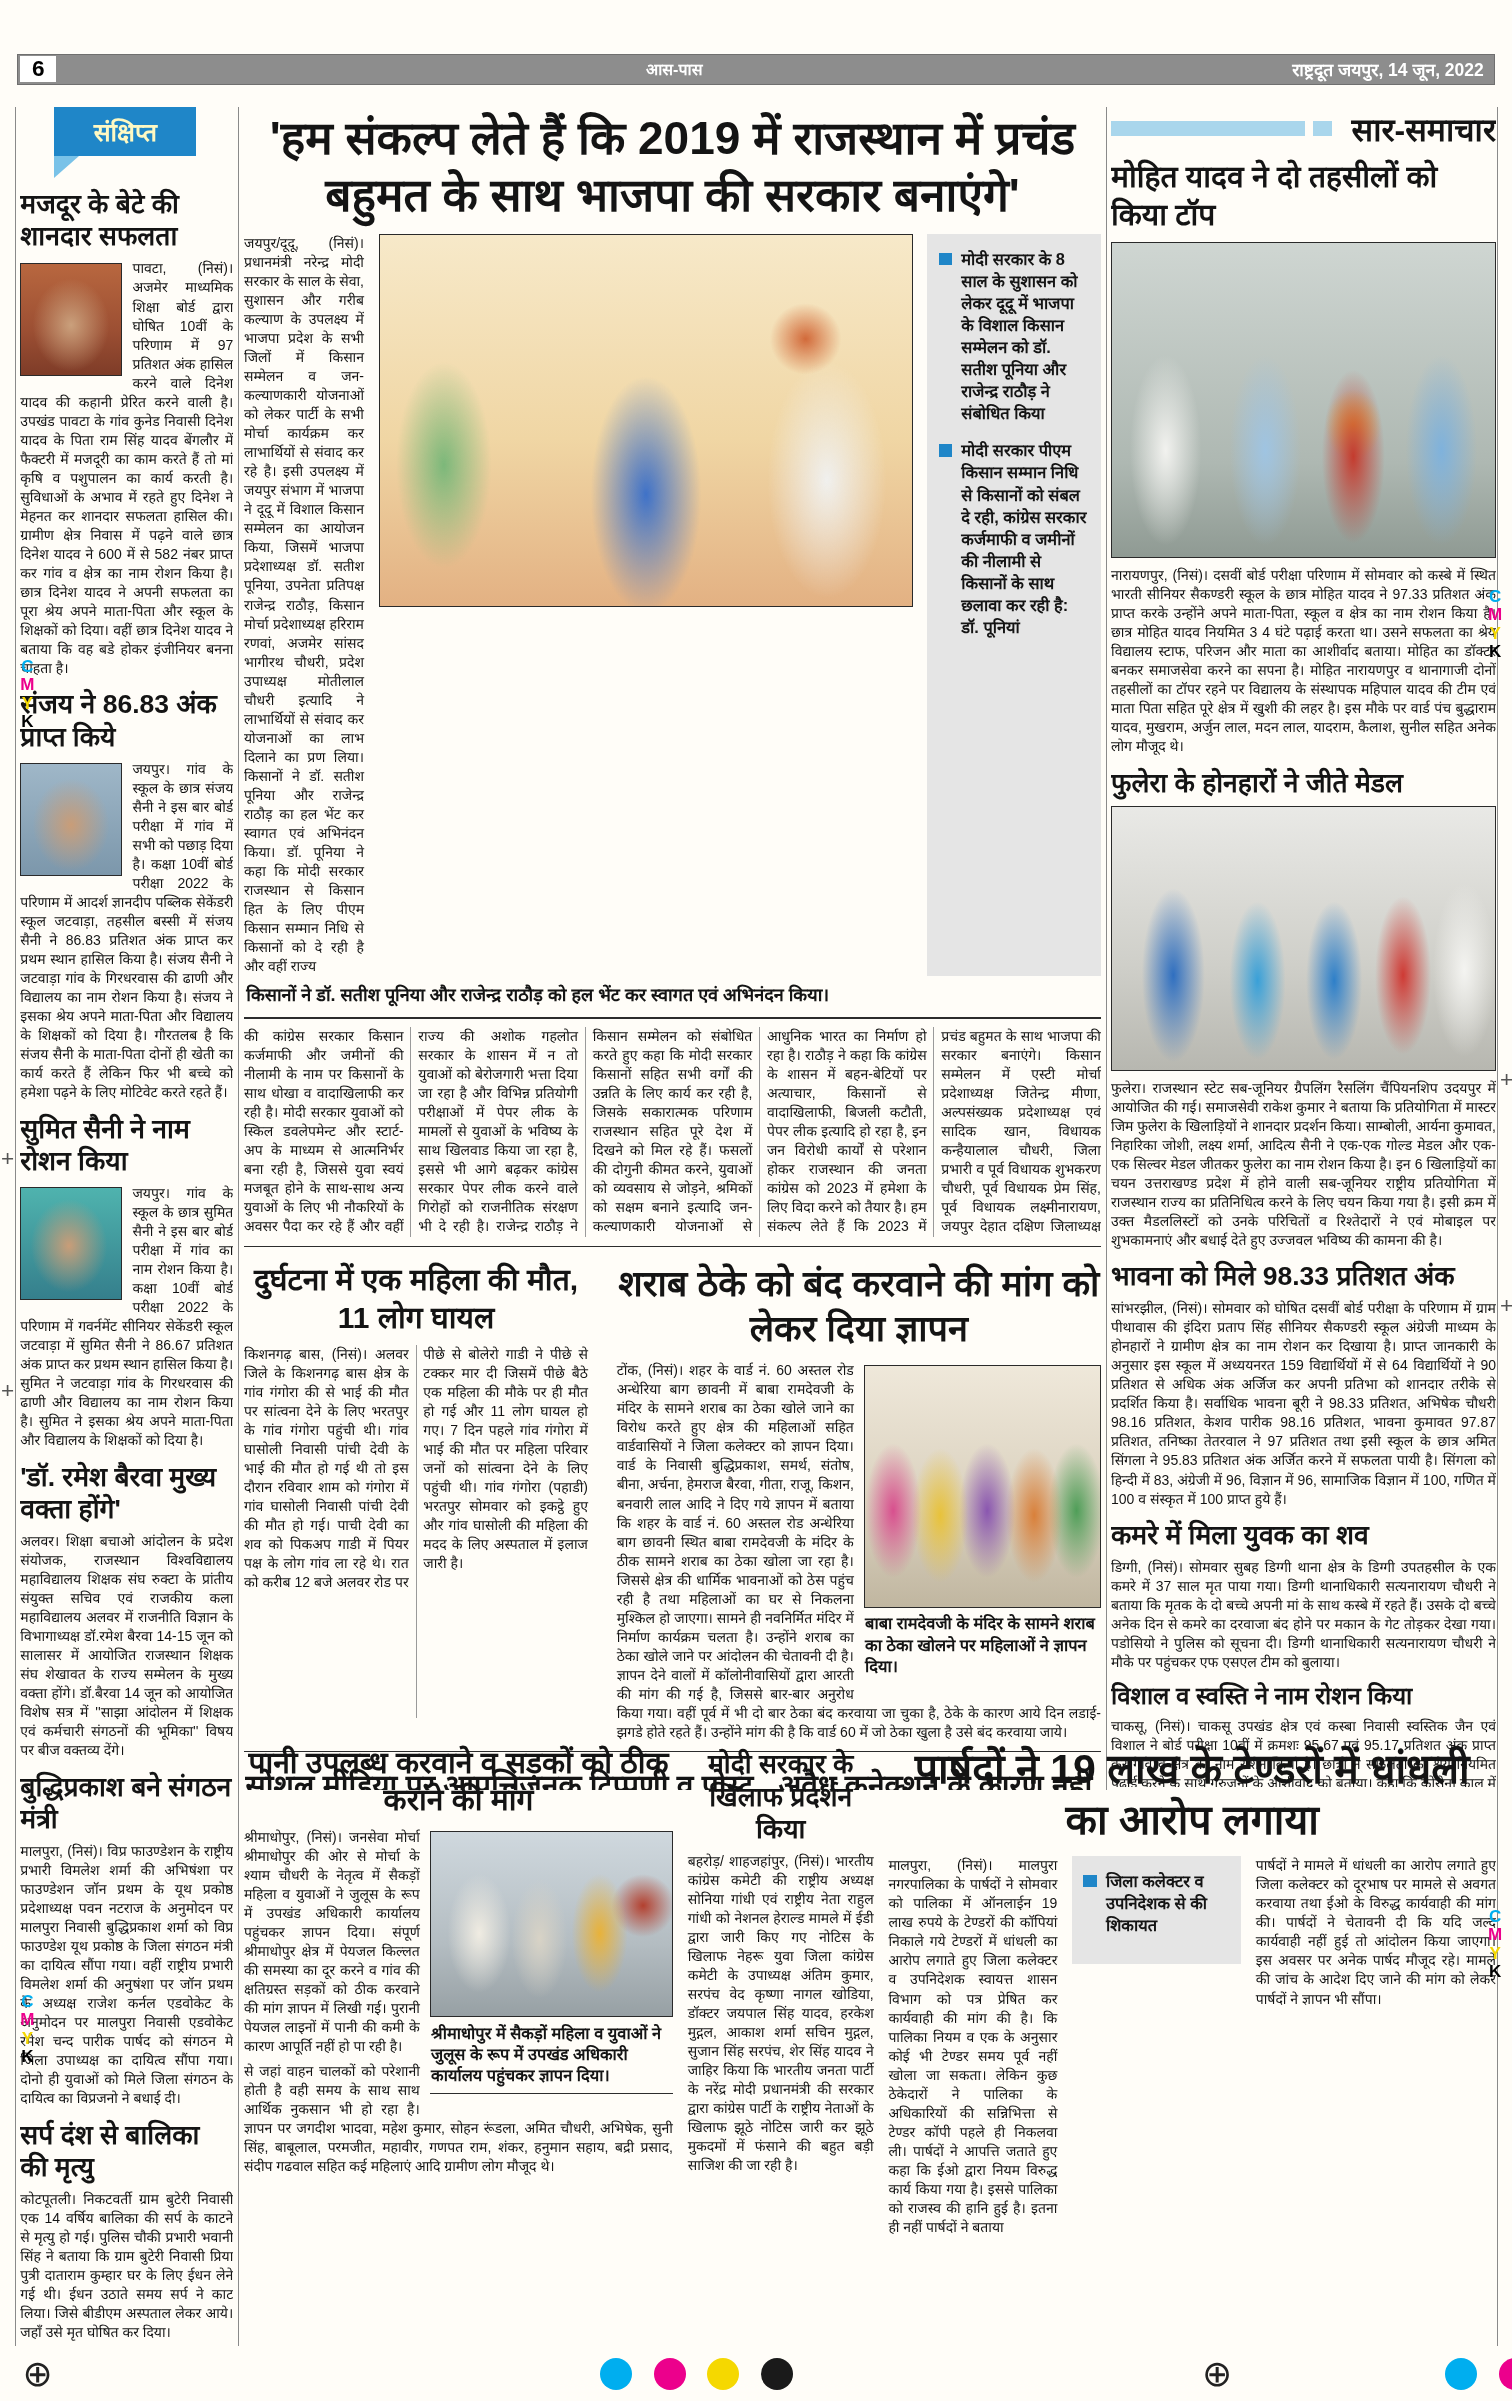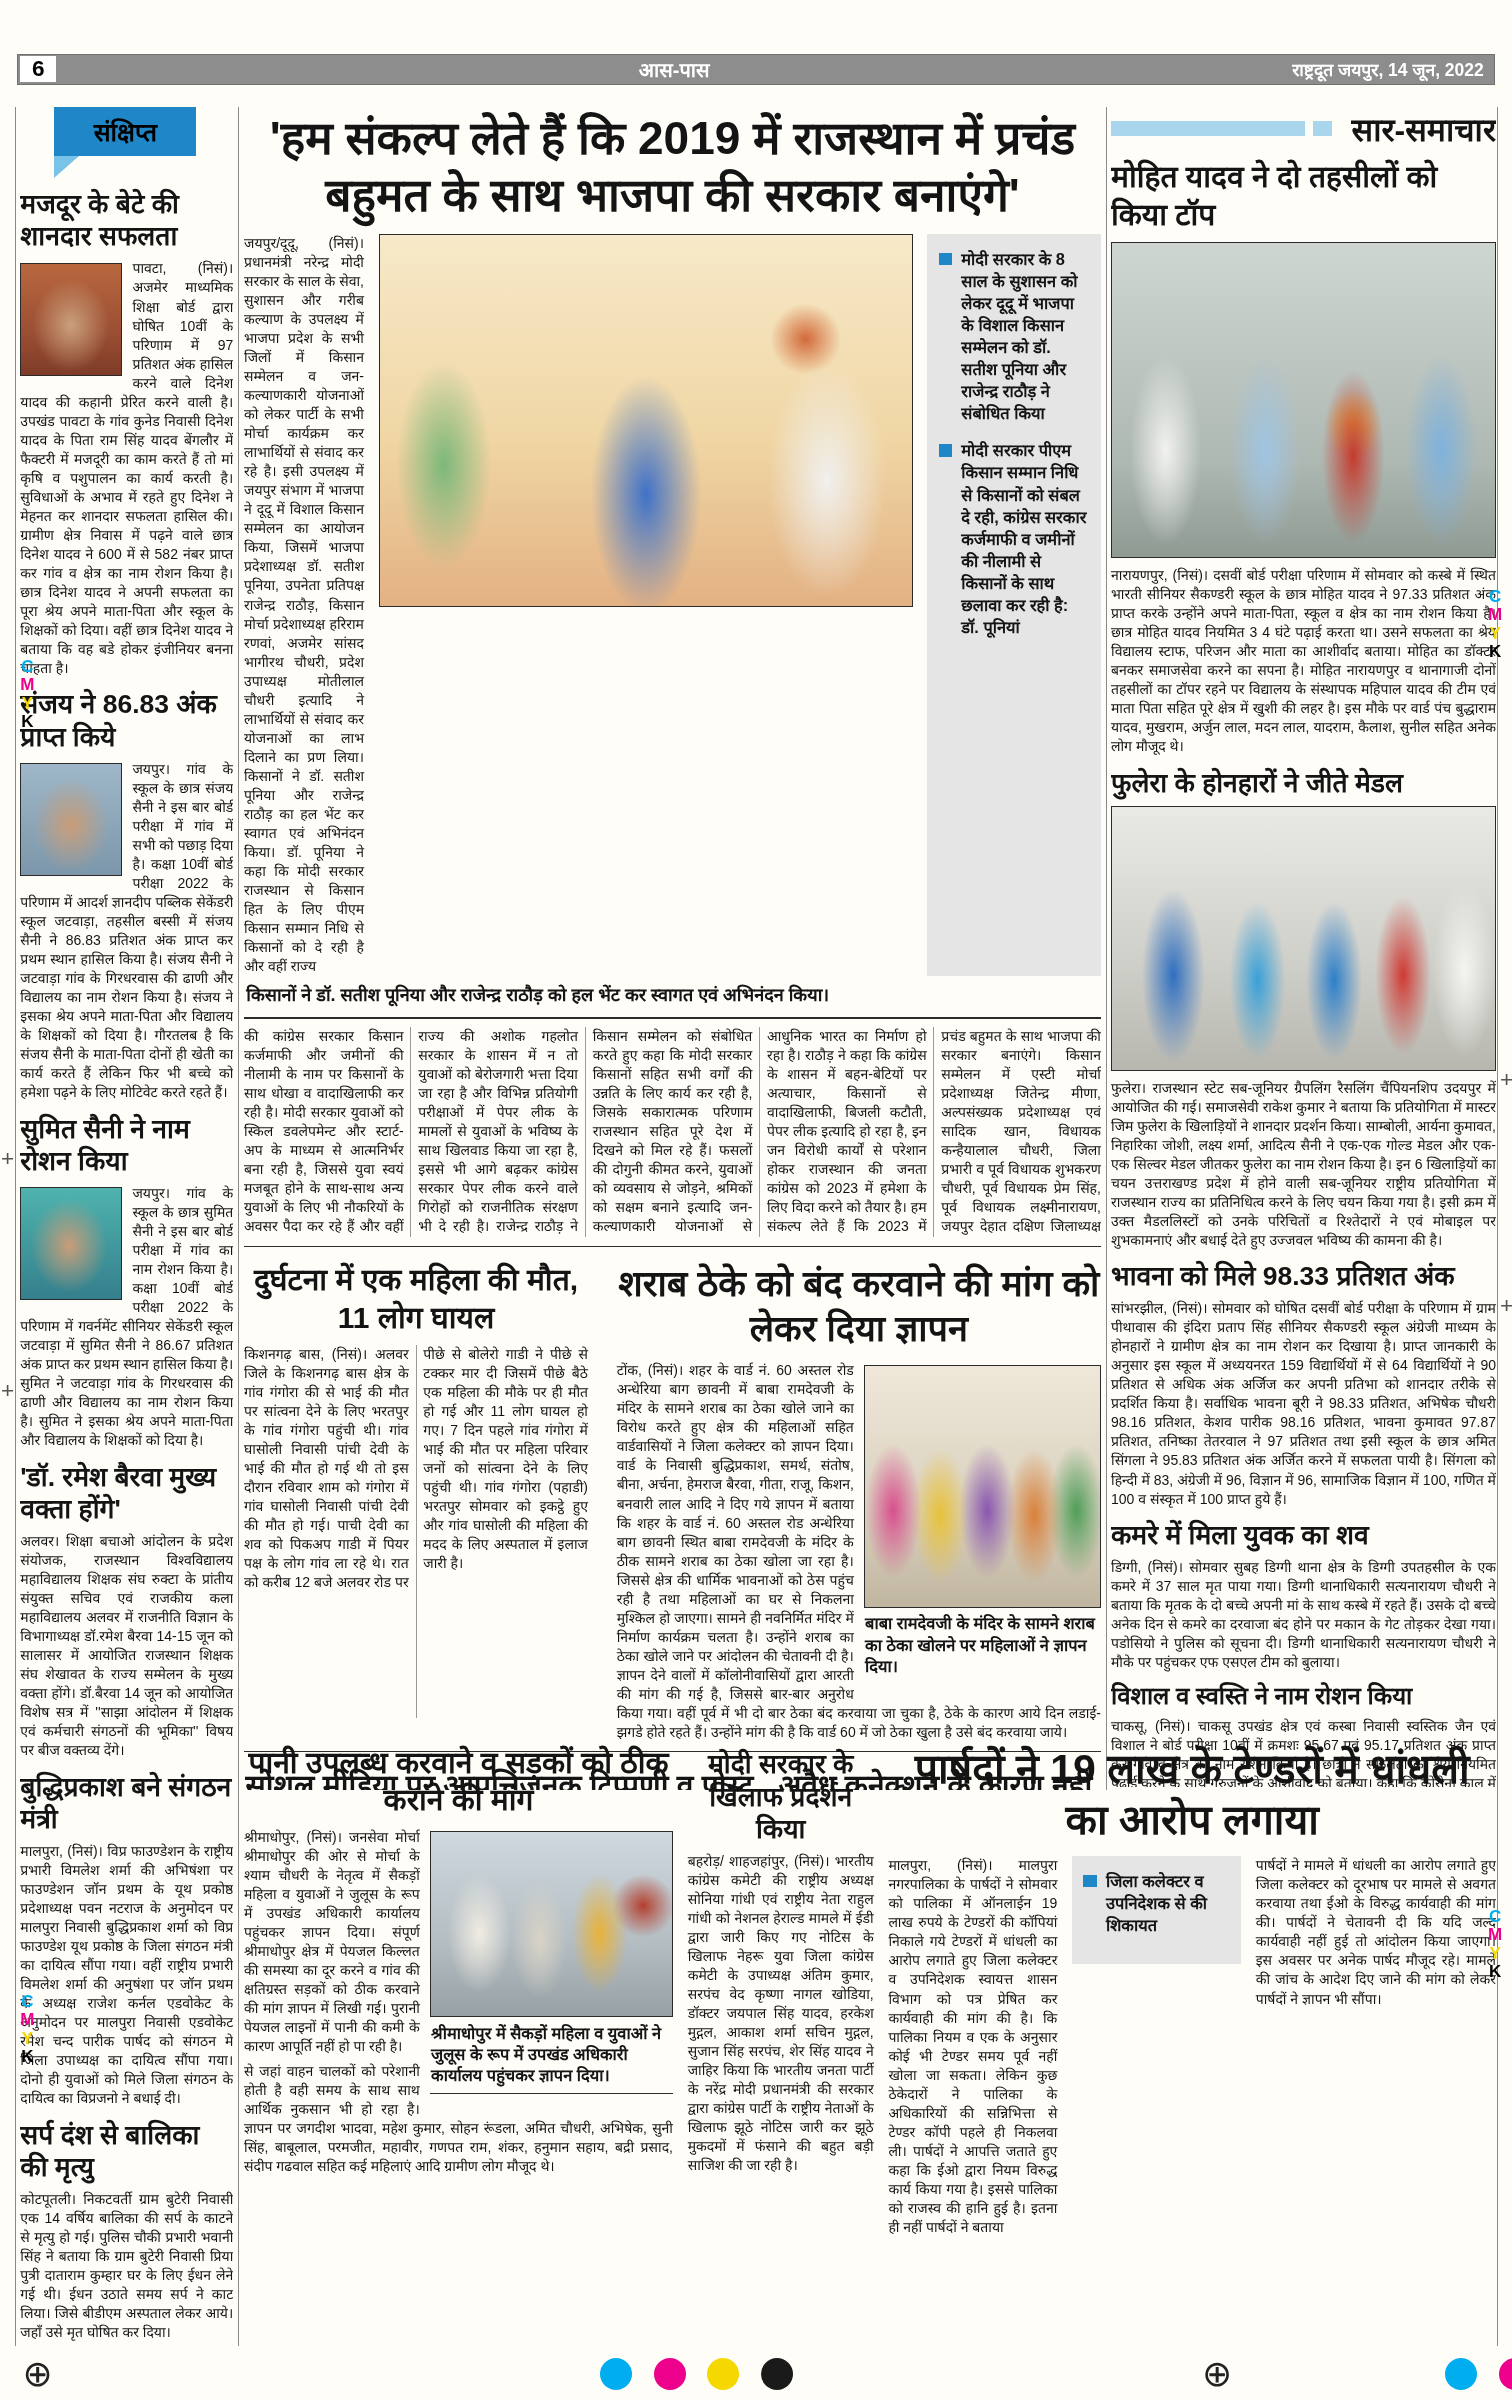--- a/index.html
+++ b/index.html
@@ -4,21 +4,21 @@
 <style>
   html,body{margin:0;padding:0;background:#dcdcdc;}
   .page{position:relative;width:1512px;height:2401px;background:#fffdf8;
         font-family:"Liberation Sans","DejaVu Sans",sans-serif;color:#141414;overflow:hidden;}
 
   
   .hdr{position:absolute;left:17px;top:54px;width:1478px;height:30.5px;background:#8d8d8d;
        display:flex;align-items:center;border:0.6px solid #6f6f6f;box-sizing:border-box;}
   .pagenum{background:#fff;color:#000;font-weight:bold;font-size:22.6px;min-width:27px;height:26px;
            margin-left:2.3px;display:flex;align-items:center;justify-content:center;padding:0 4.5px;}
-  .hdr-center{flex:1;text-align:center;color:#fff;font-size:20px;font-weight:bold;}
+  .hdr-center{flex:1;text-align:center;color:#fff;font-size:16px;font-weight:bold;}
   .hdr-right{color:#fff;font-size:17.5px;font-weight:bold;padding-right:10.2px;white-space:nowrap;}
 
   
   .vline{position:absolute;width:1.1px;background:#8a8a8a;}
   .hrule{border-top:1.7px solid #2c2c2c;margin:9px 0;}
 
   
   .col-left{position:absolute;left:20.3px;top:107px;width:213px;height:2244px;overflow:hidden;}
   .center{position:absolute;left:244px;top:107px;width:857px;height:1683px;overflow:hidden;}
   .col-right{position:absolute;left:1111px;top:107px;width:385px;height:1680px;overflow:hidden;}
@@ -31,21 +31,21 @@
   .h-md{font-size:26.5px;font-weight:bold;line-height:1.22;margin:10.2px 0 6.8px;}
   .h-sm{font-size:24px;font-weight:bold;line-height:1.25;margin:9px 0 5.6px;}
   .body{font-size:14px;line-height:1.36;text-align:justify;}
   .cols-2{column-count:2;column-gap:14.7px;column-rule:0.6px solid #9a9a9a;}
   .cols-5{column-count:5;column-gap:14.7px;column-rule:0.6px solid #9a9a9a;}
   .cap{font-size:18px;font-weight:bold;line-height:1.3;padding:8px 2.3px 9px;}
   .cap-rule{border-bottom:2.3px solid #2c2c2c;}
   .cap-sm{font-size:16.4px;font-weight:bold;line-height:1.3;padding:5.6px 1.1px 6.8px;}
 
   
-  .brief-tag{background:#1f86c8;color:#000000;font-size:25px;font-weight:bold;text-align:center;
+  .brief-tag{background:#1f86c8;color:#fef9c3;font-size:25px;font-weight:bold;text-align:center;
              width:142px;padding:6.8px 0 8px;margin-left:34px;}
   .fold{width:0;height:0;border-top:22.6px solid #79c2e8;border-right:25px solid transparent;margin-left:34px;}
   .saar-bar{display:flex;align-items:center;gap:8px;margin-bottom:8px;}
   .saar-seg{height:14.7px;background:#a9d6ec;}
   .seg-long{flex:1;}
   .seg-short{width:19px;}
   .saar-title{font-size:32px;font-weight:bold;white-space:nowrap;margin-left:12px;}
   .bluebox{background:#e5e5e5;padding:13.6px 11.3px;}
   .bullet{display:flex;gap:9px;font-size:16.4px;font-weight:bold;line-height:1.35;text-align:left;margin-bottom:14.7px;}
   .bullet:last-child{margin-bottom:0;}

